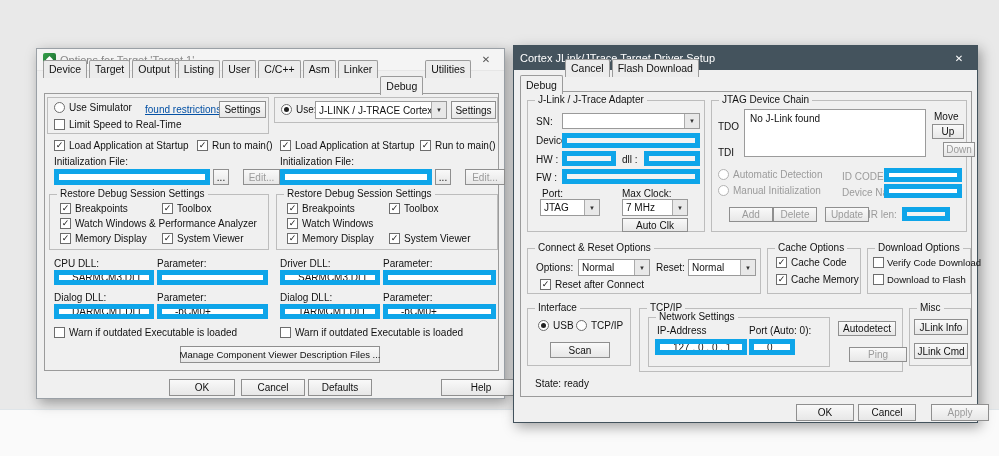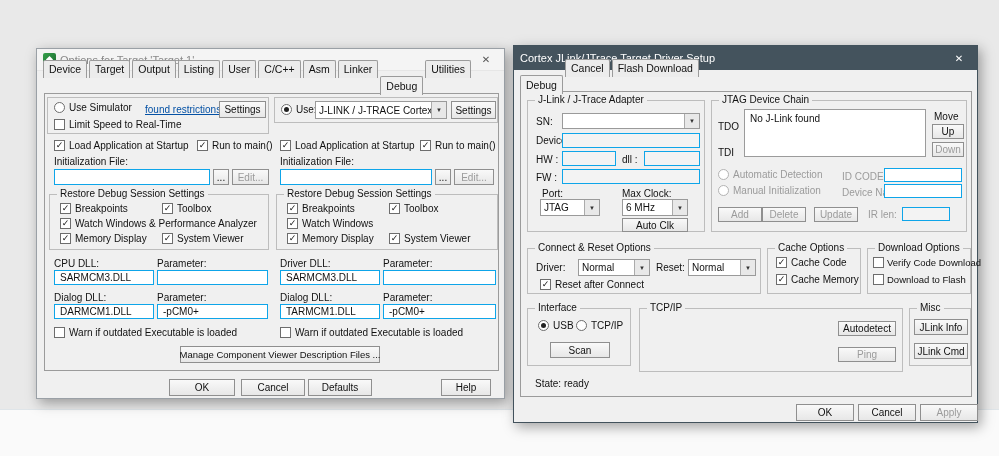--- a/index.html
+++ b/index.html
@@ -37,25 +37,25 @@
   .tab.active { background:#f0f0f0; padding-top:3px; margin-bottom:-1px; z-index:4; position:relative; }
 
   .panel { position:absolute; border:1px solid #9b9b9b; background:#f0f0f0; }
 
   .lbl { position:absolute; white-space:nowrap; }
   .dis { color:#9b9b9b; }
   .link { color:#0451a5; text-decoration:underline; }
 
   .btn { position:absolute; border:1px solid #8f8f8f; background:linear-gradient(#f9f9f9,#e7e7e7);
          display:flex; align-items:center; justify-content:center; white-space:nowrap; font-size:10px;text-align:center; }
-  .btn.dis2 { color:#9b9b9b; }
+  .btn.dis2 { color:#9b9b9b;margin-left:11px; }
   .btn.sm { font-size:9.5px; }
 
-  .inp { position:absolute; border:1px solid #0ea5e9; background:#fff;
-         display:flex; align-items:center; padding:0 5px; white-space:nowrap; overflow:hidden; }
+  .inp { position:absolute; border:5px solid #0ea5e9; background:#fff;
+         display:flex; align-items:center; padding:0 13px; white-space:nowrap; overflow:hidden; }
   .inp.ro { background:#f3f3f3; color:#666; }
 
   .combo { position:absolute; border:1px solid #9a9a9a; background:#fff; display:flex; align-items:stretch; }
   .combo .cv { flex:1; display:flex; align-items:center; padding:0 3px; overflow:hidden; white-space:nowrap; }
   .combo .ca { width:15px; flex:none; background:#e8e8e8; border-left:1px solid #ababab;
                display:flex; align-items:center; justify-content:center; font-size:6px; color:#333; }
 
   .grp { position:absolute; border:1px solid #bdbdbd; }
   .grp .gt { position:absolute; top:-7px; left:7px; background:#f0f0f0; padding:0 3px; white-space:nowrap; }
 
@@ -224,21 +224,21 @@
       <span class="bx"></span>
       <span>Warn if outdated Executable is loaded</span>
     </div>
 
     <div class="btn sm" style="left:135px;top:252px;width:200px;height:17px">Manage Component Viewer Description Files ...</div>
   </div>
 
   <div class="btn" style="left:132px;top:330px;width:66px;height:17px">OK</div>
   <div class="btn" style="left:204px;top:330px;width:64px;height:17px">Cancel</div>
   <div class="btn" style="left:271px;top:330px;width:64px;height:17px">Defaults</div>
-  <div class="btn" style="left:404px;top:330px;width:50px;height:17px">Help</div>
+  <div class="btn" style="left:404px;top:330px;width:80px;height:17px">Help</div>
 </div>
 
 <div class="dlg dlg-right">
   <div class="tb tb-dark">
     <span class="t">Cortex JLink/JTrace Target Driver Setup</span>
     <span class="x">✕</span>
   </div>
   <div class="tabs">
     <span class="tab active">Debug</span>
     <span class="tab">Cancel</span>
@@ -262,21 +262,21 @@
       <div class="inp ro" style="left:116px;top:50px;width:56px;height:15px"></div>
       <span class="lbl" style="left:8px;top:71px">FW :</span>
       <div class="inp ro" style="left:34px;top:68px;width:138px;height:15px"></div>
       <span class="lbl" style="left:14px;top:87px">Port:</span>
       <span class="lbl" style="left:94px;top:87px">Max Clock:</span>
       <div class="combo" style="left:12px;top:98px;width:60px;height:17px">
         <span class="cv">JTAG</span>
         <span class="ca">▼</span>
       </div>
       <div class="combo" style="left:94px;top:98px;width:66px;height:17px">
-        <span class="cv">6 MHz</span>
+        <span class="cv">7 MHz</span>
         <span class="ca">▼</span>
       </div>
       <div class="btn" style="left:94px;top:117px;width:66px;height:14px">Auto Clk</div>
     </div>
 
     <div class="grp" style="left:190px;top:8px;width:256px;height:132px">
       <span class="gt">JTAG Device Chain</span>
       <span class="lbl" style="left:222px;top:10px">Move</span>
       <div class="btn" style="left:220px;top:23px;width:32px;height:15px">Up</div>
       <div class="btn dis2" style="left:220px;top:41px;width:32px;height:15px">Down</div>
@@ -299,21 +299,21 @@
       <div class="inp" style="left:172px;top:83px;width:78px;height:14px"></div>
       <div class="btn dis2" style="left:6px;top:106px;width:44px;height:15px">Add</div>
       <div class="btn dis2" style="left:50px;top:106px;width:44px;height:15px">Delete</div>
       <div class="btn dis2" style="left:102px;top:106px;width:44px;height:15px">Update</div>
       <span class="lbl dis" style="left:156px;top:108px">IR len:</span>
       <div class="inp ro" style="left:190px;top:106px;width:48px;height:14px"></div>
     </div>
 
     <div class="grp" style="left:6px;top:156px;width:234px;height:46px">
       <span class="gt">Connect &amp; Reset Options</span>
-      <span class="lbl" style="left:8px;top:13px">Driver:</span>
+      <span class="lbl" style="left:8px;top:13px">Options:</span>
       <div class="combo" style="left:50px;top:10px;width:72px;height:17px">
         <span class="cv">Normal</span>
         <span class="ca">▼</span>
       </div>
       <span class="lbl" style="left:128px;top:13px">Reset:</span>
       <div class="combo" style="left:160px;top:10px;width:68px;height:17px">
         <span class="cv">Normal</span>
         <span class="ca">▼</span>
       </div>
       <div class="cb" style="left:12px;top:30px">
@@ -354,20 +354,27 @@
       </div>
       <div class="rd" style="left:48px;top:11px">
         <span class="ci"></span>
         <span>TCP/IP</span>
       </div>
       <div class="btn" style="left:22px;top:33px;width:60px;height:16px">Scan</div>
     </div>
 
     <div class="grp" style="left:118px;top:216px;width:264px;height:64px">
       <span class="gt">TCP/IP</span>
+      <div class="grp" style="left:8px;top:8px;width:182px;height:50px">
+        <span class="gt">Network Settings</span>
+        <span class="lbl" style="left:8px;top:7px">IP-Address</span>
+        <span class="lbl" style="left:100px;top:7px">Port (Auto: 0):</span>
+        <div class="inp" style="left:6px;top:21px;width:92px;height:16px">127  .  0  .  0  .  1</div>
+        <div class="inp" style="left:100px;top:21px;width:46px;height:16px">0</div>
+      </div>
       <div class="btn" style="left:198px;top:12px;width:58px;height:15px">Autodetect</div>
       <div class="btn dis2" style="left:198px;top:38px;width:58px;height:15px">Ping</div>
     </div>
 
     <div class="grp" style="left:388px;top:216px;width:62px;height:58px">
       <span class="gt">Misc</span>
       <div class="btn" style="left:4px;top:10px;width:54px;height:16px">JLink Info</div>
       <div class="btn" style="left:4px;top:34px;width:54px;height:16px">JLink Cmd</div>
     </div>
 

